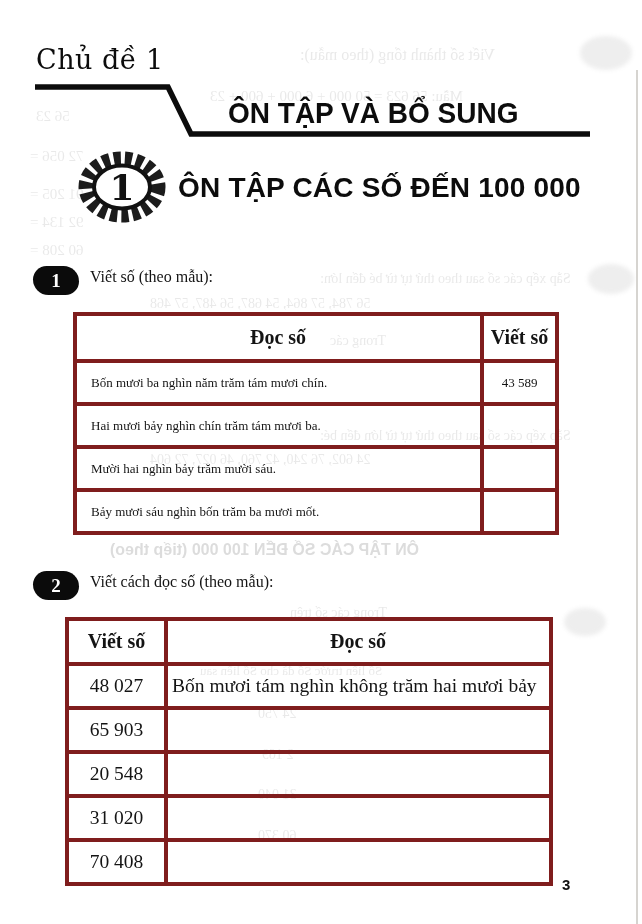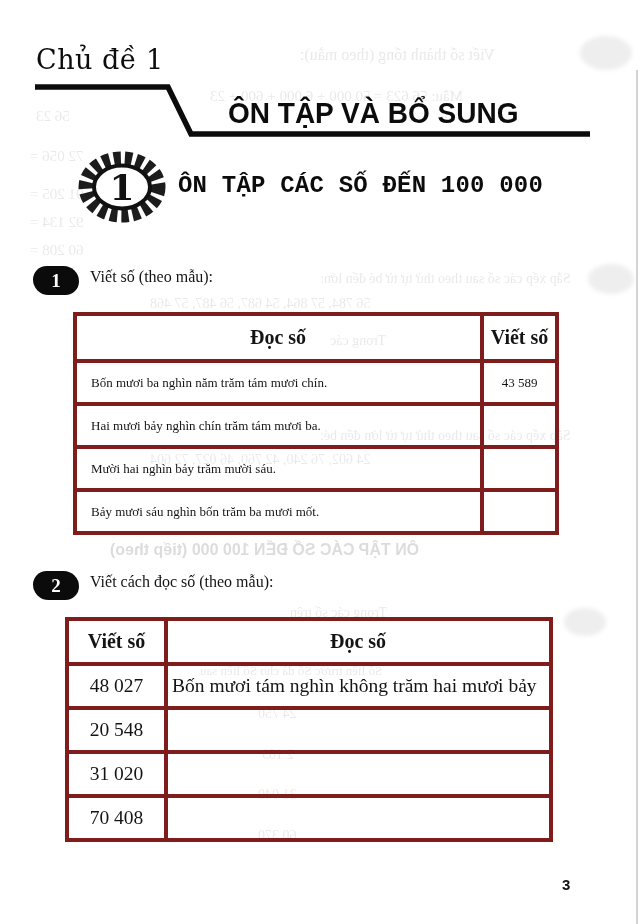--- a/index.html
+++ b/index.html
@@ -14,22 +14,22 @@
     left:36px;top:44px;font-family:"DejaVu Serif",serif;font-weight:normal;
     font-size:27px;letter-spacing:.5px;color:#0c0c0c;
   }
   .banner-svg{left:0;top:0;}
   .banner-title{
     left:228px;top:97px;font-family:"Liberation Sans",sans-serif;
     font-weight:bold;font-size:28px;letter-spacing:0px;color:#0c0c0c;
     transform:scaleY(1.05);transform-origin:left top;white-space:nowrap;
   }
   .lesson-title{
-    left:178px;top:172px;font-family:Liberation Mono, monospace;
-    font-weight:bold;font-size:24px;letter-spacing:.2px;color:#0c0c0c;
+    left:178px;top:172px;font-family:Liberation Sans, sans-serif;
+    font-weight:bold;font-size:28px;letter-spacing:.2px;color:#0c0c0c;
     white-space:nowrap;
   }
   .rosette{left:72px;top:144px;}
 
   
   .ex-badge{
     width:46px;height:29px;background:#0b0b0b;color:#fff;
     border-radius:14px 16px 14px 16px;display:flex;align-items:center;justify-content:center;
     font-family:"Liberation Serif",serif;font-weight:bold;font-size:19px;
   }
@@ -163,20 +163,24 @@
       <th class="c-num">Viết số</th>
       <th class="c-doc" style="text-align:center;padding-left:0;">Đọc số</th>
     </tr>
   </thead>
   <tbody>
     <tr>
       <td class="c-num">48 027</td>
       <td class="c-doc">Bốn mươi tám nghìn không trăm hai mươi bảy</td>
     </tr>
     <tr>
+      <td class="c-num">65 903</td>
+      <td class="c-doc"></td>
+    </tr>
+    <tr>
       <td class="c-num">20 548</td>
       <td class="c-doc"></td>
     </tr>
     <tr>
       <td class="c-num">31 020</td>
       <td class="c-doc"></td>
     </tr>
     <tr>
       <td class="c-num">70 408</td>
       <td class="c-doc"></td>

